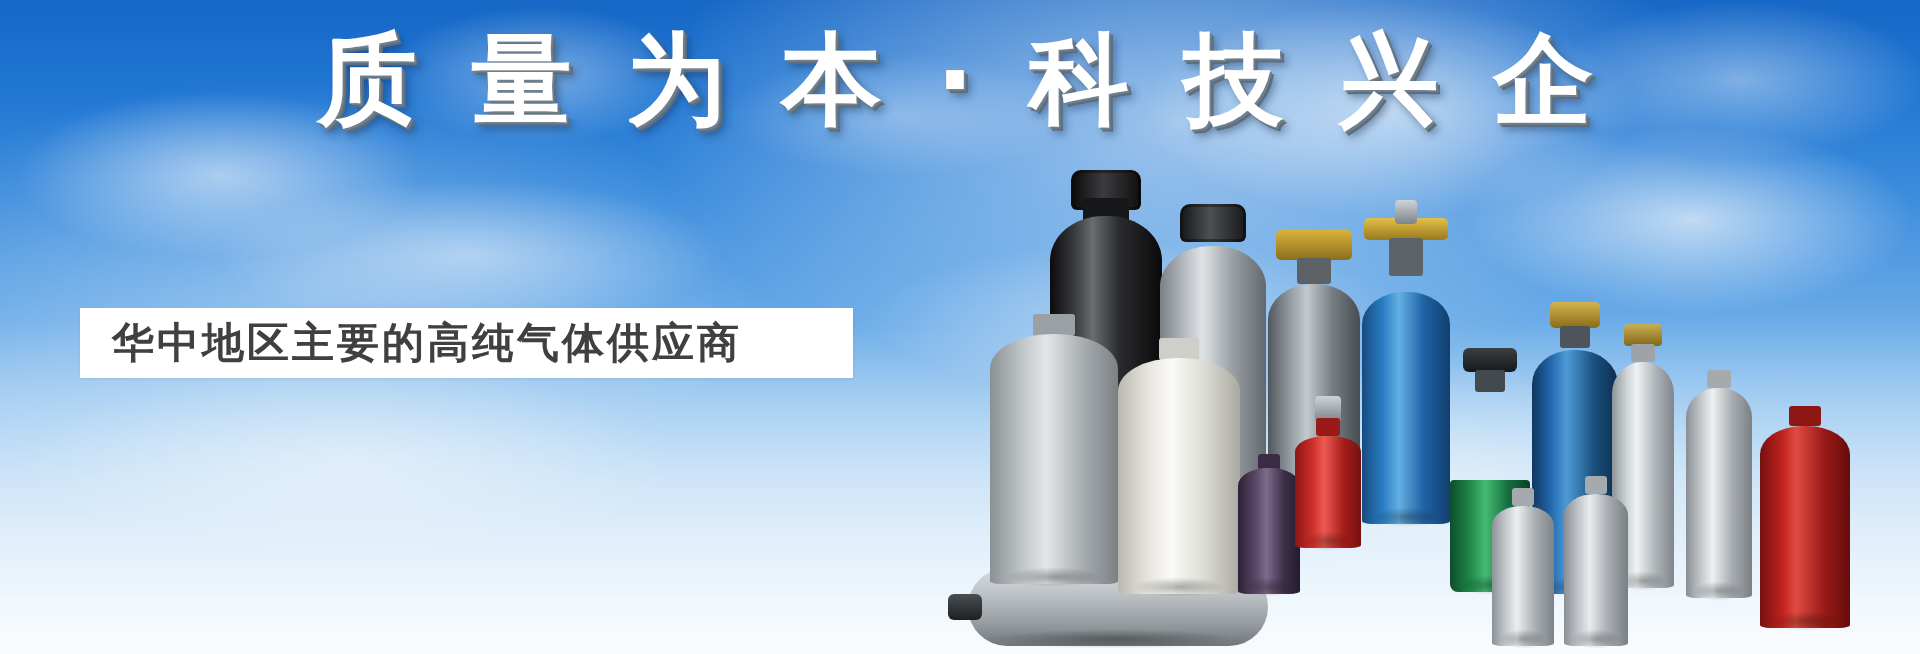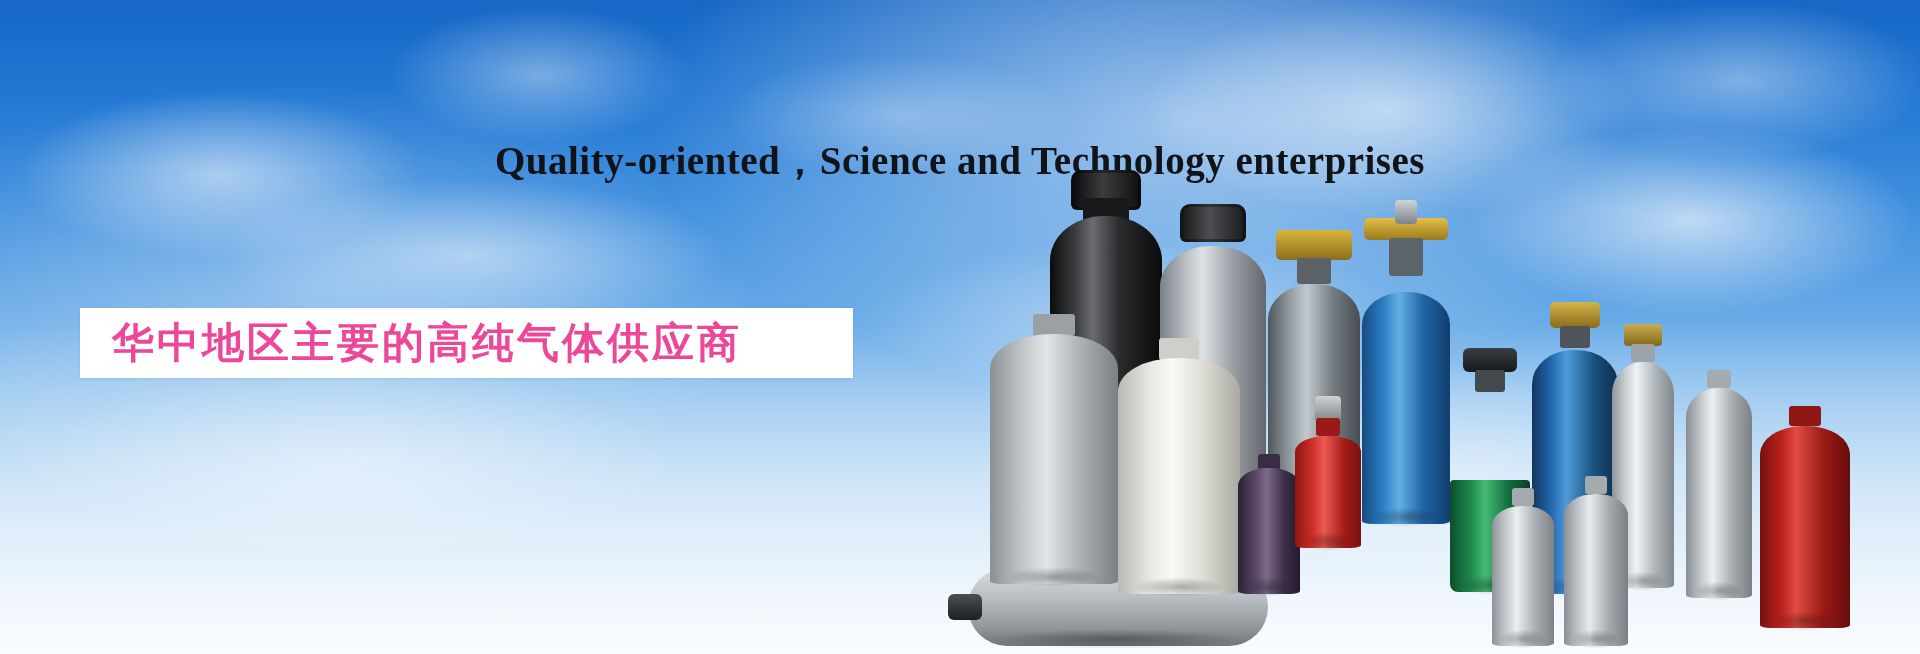--- a/index.html
+++ b/index.html
@@ -87,21 +87,21 @@
     width:773px; height:70px;
     background:#ffffff;
     display:flex; align-items:center;
     box-shadow:0 1px 3px rgba(0,0,0,.08);
   }
   .callout-text{
     font-family:"DejaVu Sans","Liberation Sans",sans-serif;
     font-weight:bold;
     font-size:42px;
     letter-spacing:3px;
-    color:#ec4899;
+    color:#404040;
     padding-left:32px;
     white-space:nowrap;
   }
 
   
   .para{
     position:absolute;
     left:80px; top:432px;
     width:790px;
     font-family:"DejaVu Serif","Liberation Serif",serif;
@@ -158,21 +158,21 @@
     <div class="cloud c4"></div>
     <div class="cloud c5"></div>
     <div class="cloud c6"></div>
     <div class="cloud c7"></div>
     <div class="cloud c8"></div>
     <div class="cloud c9"></div>
     <div class="cloud c10"></div>
     <div class="haze"></div>
   </div>
 
-  <div class="subhead">Quality-oriented，Science and Technology enterprises</div>
+  <div class="headline">质 量 为 本 · 科 技 兴 企</div>
 
   <div class="callout">
     <div class="callout-text">华中地区主要的高纯气体供应商</div>
   </div>
 
 
   <div class="collage">
 
     <div class="cyl" style="left:-190px; bottom:8px; width:330px; height:78px;">
       <div class="horiz" style="left:18px; top:0; width:300px; height:78px;

